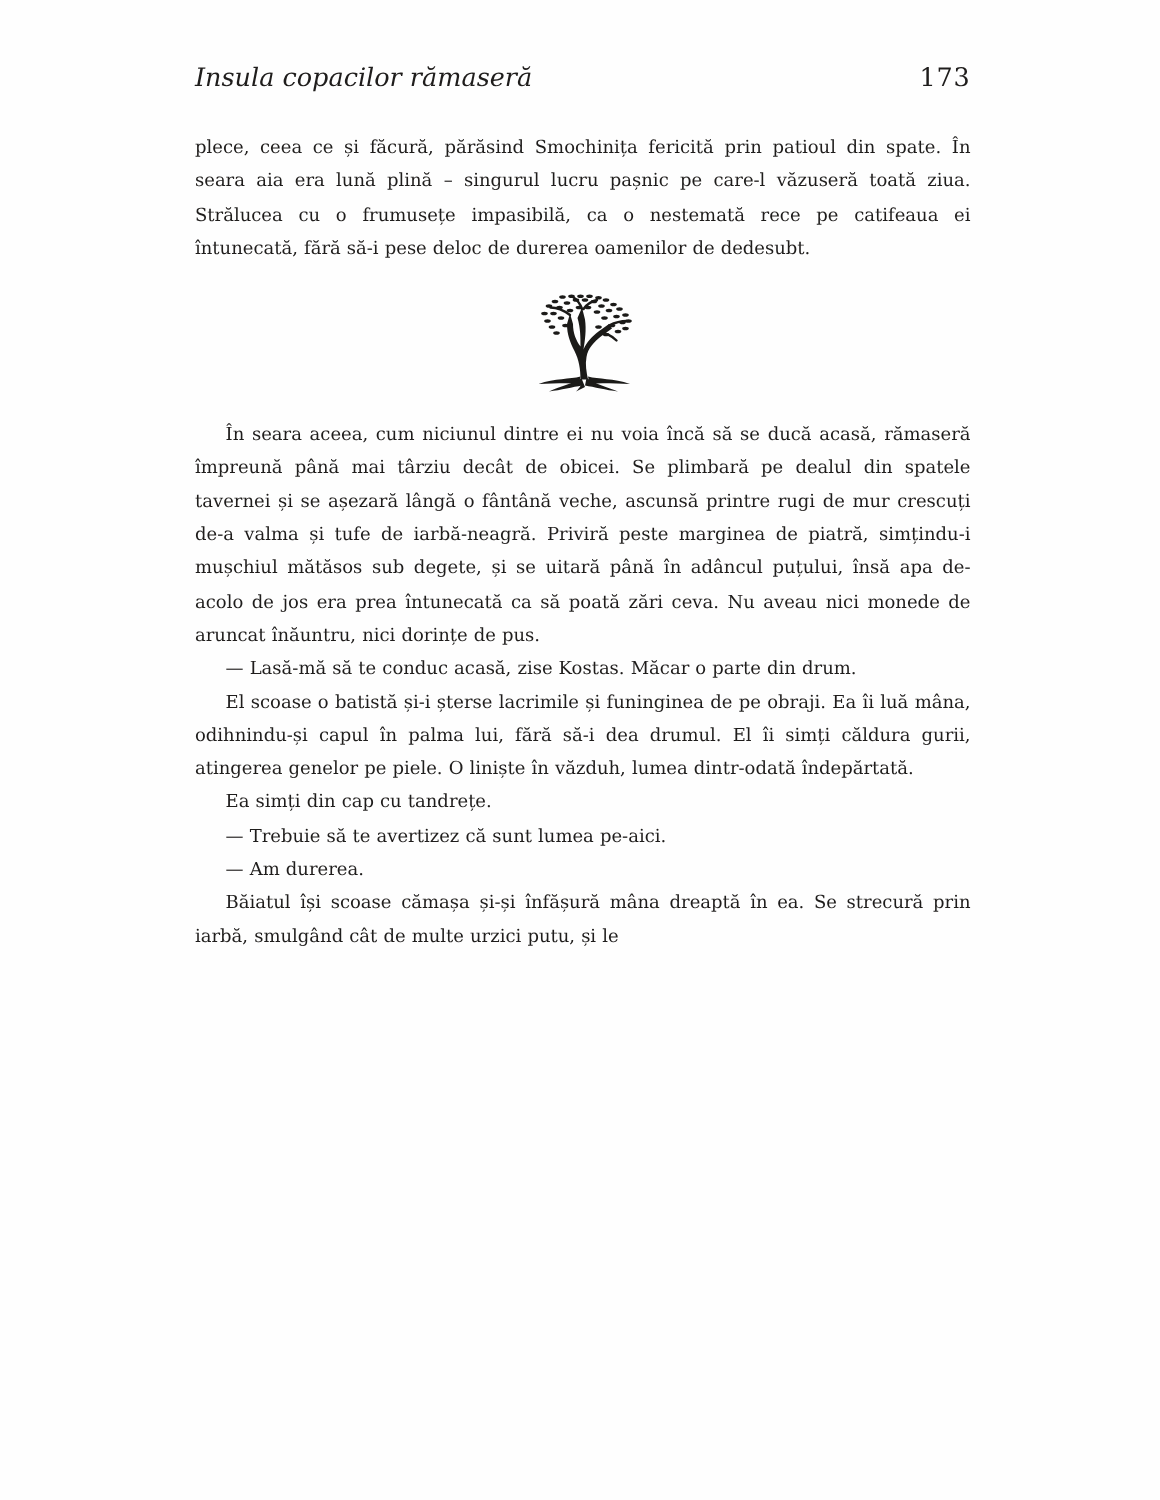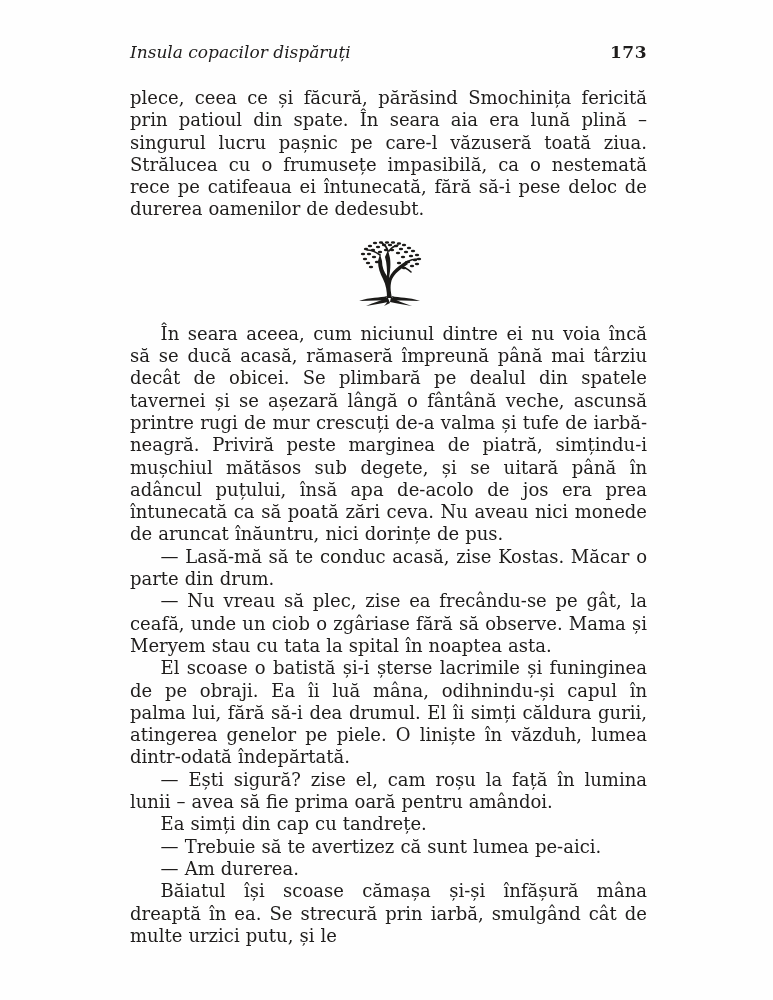--- a/index.html
+++ b/index.html
@@ -28,25 +28,24 @@
     align-items: baseline;
     font-size: 17px;
     margin-bottom: 25px;
   }
   .running-title {
     font-style: italic;
   }
   .page-number {
     font-style: normal;
     letter-spacing: 0.5px;
-    font-weight: bold;
   }
   .para {
     margin: 0;
-    font-size: 18px;
+    font-size: 12px;
     line-height: 22.3px;
     text-align: justify;
     text-indent: 1.7em;
     word-spacing: 0.02em;
   }
   .para.noindent {
     text-indent: 0;
   }
   .ornament {
     text-align: center;
@@ -57,21 +56,21 @@
     display: inline-block;
   }
 </style>
 </head>
 <body>
 
 <div class="page">
   <div class="content">
 
     <div class="running-head">
-      <span class="running-title">Insula copacilor dispăruți</span>
+      <span class="running-title">Insula copacilor rămaseră</span>
       <span class="page-number">173</span>
     </div>
 
     <p class="para noindent">plece, ceea ce și făcură, părăsind Smochinița fericită prin patioul din spate. În seara aia era lună plină – singurul lucru pașnic pe care-l văzuseră toată ziua. Strălucea cu o frumusețe impasibilă, ca o nestemată rece pe catifeaua ei întunecată, fără să-i pese deloc de durerea oamenilor de dedesubt.</p>
 
     <div class="ornament">
       <svg width="70" height="66" viewBox="0 0 70 66" aria-hidden="true">
         <g fill="#1b1a18">
 
           <path d="M33,57 C33,50 32,44 29,38 C26,32 24,27 24,20 L26,13 L28,20 C28,26 30,31 33,35 C33,29 33,23 31,16 L34,9 L36,17 C37,24 36,31 35,37 C37,32 41,28 45,25 L52,20 L54,23 L47,28 C42,32 38,36 37,42 C36,47 37,52 38,57 Z"></path>
@@ -127,22 +126,20 @@
           <ellipse cx="23" cy="21" rx="2.2" ry="1.2"></ellipse>
             <ellipse cx="45" cy="22" rx="2.2" ry="1.2"></ellipse>
           <ellipse cx="50" cy="27" rx="2.2" ry="1.2"></ellipse>
             <ellipse cx="65" cy="18" rx="2.2" ry="1.2"></ellipse>
         </g>
       </svg>
     </div>
 
     <p class="para">În seara aceea, cum niciunul dintre ei nu voia încă să se ducă acasă, rămaseră împreună până mai târziu decât de obicei. Se plimbară pe dealul din spatele tavernei și se așezară lângă o fântână veche, ascunsă printre rugi de mur crescuți de-a valma și tufe de iarbă-neagră. Priviră peste marginea de piatră, simțindu-i mușchiul mătăsos sub degete, și se uitară până în adâncul puțului, însă apa de-acolo de jos era prea întunecată ca să poată zări ceva. Nu aveau nici monede de aruncat înăuntru, nici dorințe de pus.</p>
     <p class="para">— Lasă-mă să te conduc acasă, zise Kostas. Măcar o parte din drum.</p>
-    <p class="para">— Nu vreau să plec, zise ea frecându-se pe gât, la ceafă, unde un ciob o zgâriase fără să observe. Mama și Meryem stau cu tata la spital în noaptea asta.</p>
     <p class="para">El scoase o batistă și-i șterse lacrimile și funinginea de pe obraji. Ea îi luă mâna, odihnindu-și capul în palma lui, fără să-i dea drumul. El îi simți căldura gurii, atingerea genelor pe piele. O liniște în văzduh, lumea dintr-odată îndepărtată.</p>
-    <p class="para">— Ești sigură? zise el, cam roșu la față în lumina lunii – avea să fie prima oară pentru amândoi.</p>
     <p class="para">Ea simți din cap cu tandrețe.</p>
     <p class="para">— Trebuie să te avertizez că sunt lumea pe-aici.</p>
     <p class="para">— Am durerea.</p>
     <p class="para">Băiatul își scoase cămașa și-și înfășură mâna dreaptă în ea. Se strecură prin iarbă, smulgând cât de multe urzici putu, și le</p>
 
   </div>
 </div>
 
 </body></html>

